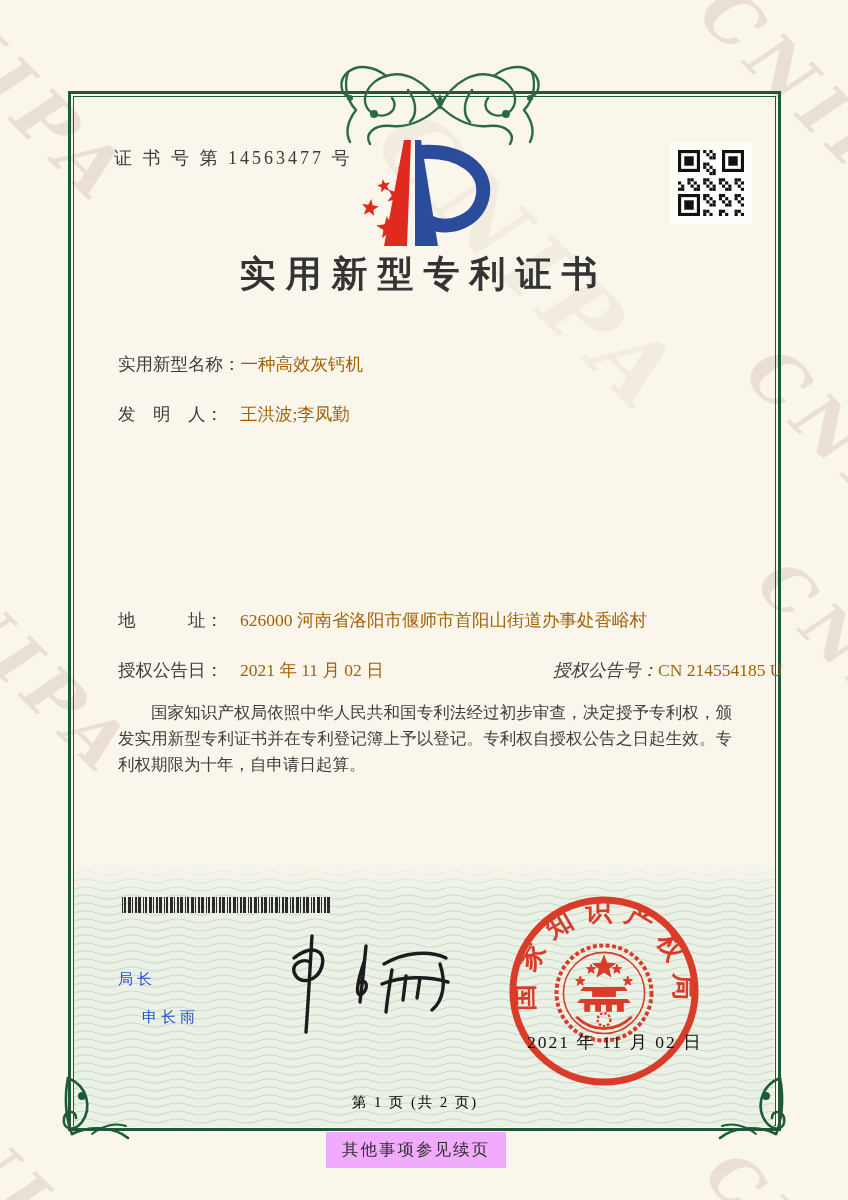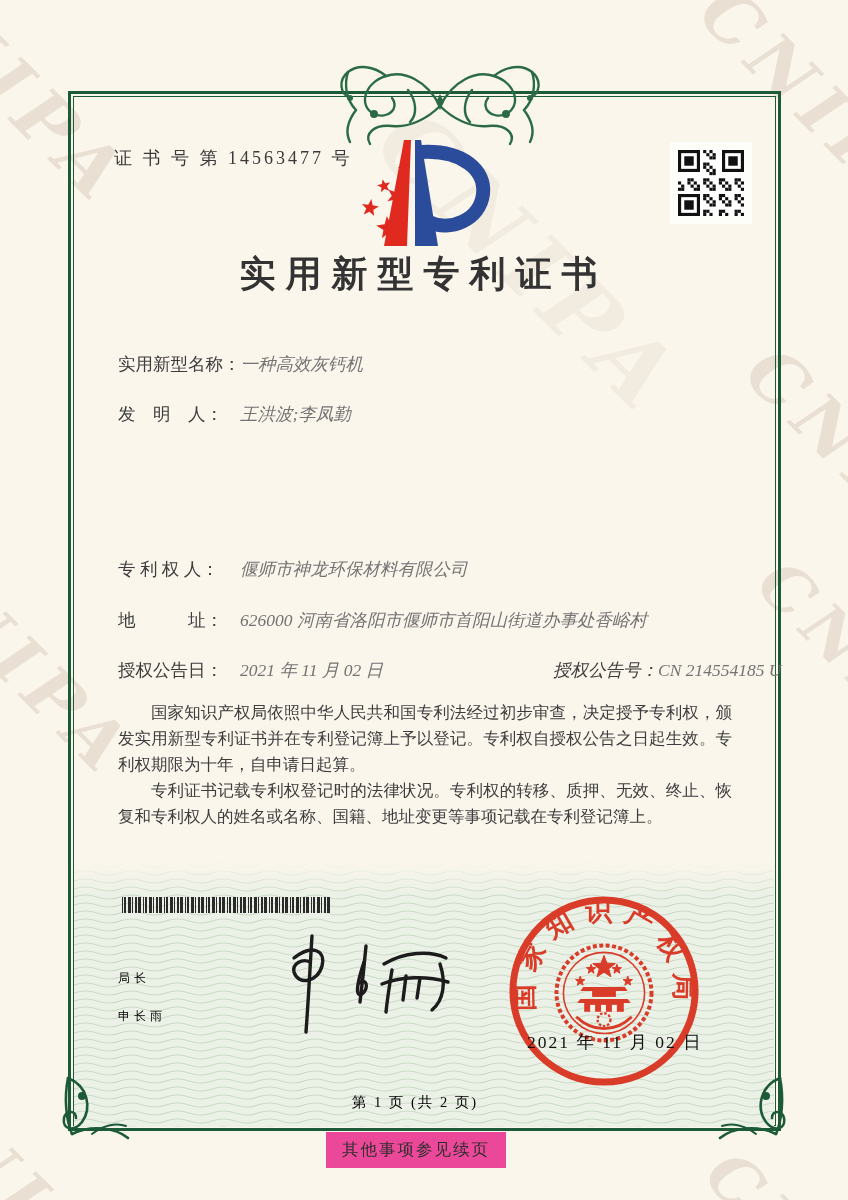--- a/index.html
+++ b/index.html
@@ -13,35 +13,35 @@
   .frame-inner{position:absolute;left:2px;top:2px;right:2px;bottom:2px;border:1px solid #1d5a37;}
   .band{position:absolute;left:74px;top:861px;width:700px;height:266px;}
   .cert-no{position:absolute;left:114px;top:146px;font-size:18px;letter-spacing:3px;color:#3a3a3a;}
   .logo{position:absolute;left:336px;top:136px;width:164px;height:120px;}
   .qrbox{position:absolute;left:670px;top:142px;width:82px;height:82px;background:#fdfdfa;
          display:flex;align-items:center;justify-content:center;}
   .title{position:absolute;left:70px;top:250px;width:707px;text-align:center;
          font-size:36px;font-weight:600;letter-spacing:10px;color:#333;}
   .frow{position:absolute;left:118px;font-size:17.5px;color:#3c3c3c;white-space:nowrap;}
   .frow .lbl{display:inline-block;min-width:122px;}
-  .frow .val{color:#737373;font-style:italic;}
+  .frow .val{color:#a16207;}
   .grant2{position:absolute;left:435px;top:0;}
   .paras{position:absolute;left:118px;top:700px;width:614px;font-size:16.5px;line-height:26px;
          color:#3d3d3d;text-align:justify;}
   .paras p{margin:0;text-indent:2em;}
   .barcode{position:absolute;left:122px;top:897px;}
-  .signer{position:absolute;left:118px;font-size:12px;color:#000000;letter-spacing:4px;
+  .signer{position:absolute;left:118px;font-size:15px;color:#1d4ed8;letter-spacing:4px;
           font-family:"Liberation Sans","DejaVu Sans",sans-serif;}
   .signature{position:absolute;left:268px;top:928px;}
   .seal{position:absolute;left:505px;top:892px;width:198px;height:198px;}
   .seal-date{position:absolute;left:527px;top:1030px;font-size:17.5px;color:#111;
              letter-spacing:2px;white-space:nowrap;}
   .page-info{position:absolute;left:70px;top:1093px;width:690px;text-align:center;
              font-size:14.5px;color:#000000;letter-spacing:2px;}
-  .cont-box{position:absolute;left:326px;top:1132px;background:#ec4899;padding:7px 16px;
+  .cont-box{position:absolute;left:326px;top:1132px;background:#f0abfc;padding:7px 16px;
             font-size:16.5px;color:#2e2e2e;letter-spacing:2px;}
   .flourish-top{position:absolute;left:300px;top:56px;width:280px;height:96px;}
   .corner{position:absolute;width:96px;height:78px;}
 </style>
 </head>
 <body>
 
 <div class="page">
 
   <div class="wm" style="left:-78px;top:-64px;font-size:74px;">CNIPA</div>
@@ -222,36 +222,32 @@
   </div>
 
   <div class="title">实用新型专利证书</div>
 
   <div class="frow" style="top:352px;">
     <span class="lbl">实用新型名称：</span><span class="val">一种高效灰钙机</span>
   </div>
   <div class="frow" style="top:402px;">
     <span class="lbl">发　明　人：</span><span class="val">王洪波;李凤勤</span>
   </div>
-  <div class="frow" style="top:557px;">
-    <span class="lbl">专 利 权 人：</span><span class="val">偃师市神龙环保材料有限公司</span>
-  </div>
   <div class="frow" style="top:608px;">
     <span class="lbl">地　　　址：</span><span class="val">626000 河南省洛阳市偃师市首阳山街道办事处香峪村</span>
   </div>
   <div class="frow" style="top:658px;width:614px;">
     <span class="lbl">授权公告日：</span><span class="val">2021 年 11 月 02 日</span>
     <span class="grant2">
       <span class="lbl" style="min-width:0;font-style:italic;">授权公告号：</span><span class="val">CN 214554185 U</span>
     </span>
   </div>
 
   <div class="paras">
     <p>国家知识产权局依照中华人民共和国专利法经过初步审查，决定授予专利权，颁发实用新型专利证书并在专利登记簿上予以登记。专利权自授权公告之日起生效。专利权期限为十年，自申请日起算。</p>
-    <p>专利证书记载专利权登记时的法律状况。专利权的转移、质押、无效、终止、恢复和专利权人的姓名或名称、国籍、地址变更等事项记载在专利登记簿上。</p>
   </div>
 
   <svg class="barcode" id="barcode" width="216" height="16">
       <rect x="0" y="0" width="1" height="16" fill="#2a2a2a"></rect>
       <rect x="2" y="0" width="2" height="16" fill="#2a2a2a"></rect>
       <rect x="6" y="0" width="3" height="16" fill="#2a2a2a"></rect>
       <rect x="10" y="0" width="1" height="16" fill="#2a2a2a"></rect>
       <rect x="13" y="0" width="2" height="16" fill="#2a2a2a"></rect>
       <rect x="16" y="0" width="3" height="16" fill="#2a2a2a"></rect>
       <rect x="21" y="0" width="1" height="16" fill="#2a2a2a"></rect>
@@ -304,21 +300,21 @@
       <rect x="184" y="0" width="3" height="16" fill="#2a2a2a"></rect>
       <rect x="189" y="0" width="1" height="16" fill="#2a2a2a"></rect>
       <rect x="191" y="0" width="2" height="16" fill="#2a2a2a"></rect>
       <rect x="195" y="0" width="3" height="16" fill="#2a2a2a"></rect>
       <rect x="199" y="0" width="1" height="16" fill="#2a2a2a"></rect>
       <rect x="202" y="0" width="2" height="16" fill="#2a2a2a"></rect>
       <rect x="205" y="0" width="3" height="16" fill="#2a2a2a"></rect>
     </svg>
 
   <div class="signer" style="top:970px;">局长</div>
-  <div class="signer" style="top:1008px;">申长雨</div>
+  <div class="signer" style="top:1008px;margin-left:24px;">申长雨</div>
 
   <svg class="signature" width="190" height="112" viewBox="0 0 190 112">
     <g fill="none" stroke="#1c1c1c" stroke-width="3.4" stroke-linecap="round" stroke-linejoin="round">
       <path d="M26,30 C44,16 58,22 54,38 C50,54 30,58 26,44 C24,36 34,30 42,34"></path>
       <path d="M44,8 C42,40 40,78 38,104"></path>
       <path d="M96,34 C90,52 86,70 94,66 C102,60 98,48 90,56"></path>
       <path d="M98,18 C96,40 94,58 92,74"></path>
       <path d="M116,36 C136,24 162,22 178,30"></path>
       <path d="M124,42 C121,60 119,74 118,84"></path>
       <path d="M172,36 C178,54 176,72 164,82"></path>

